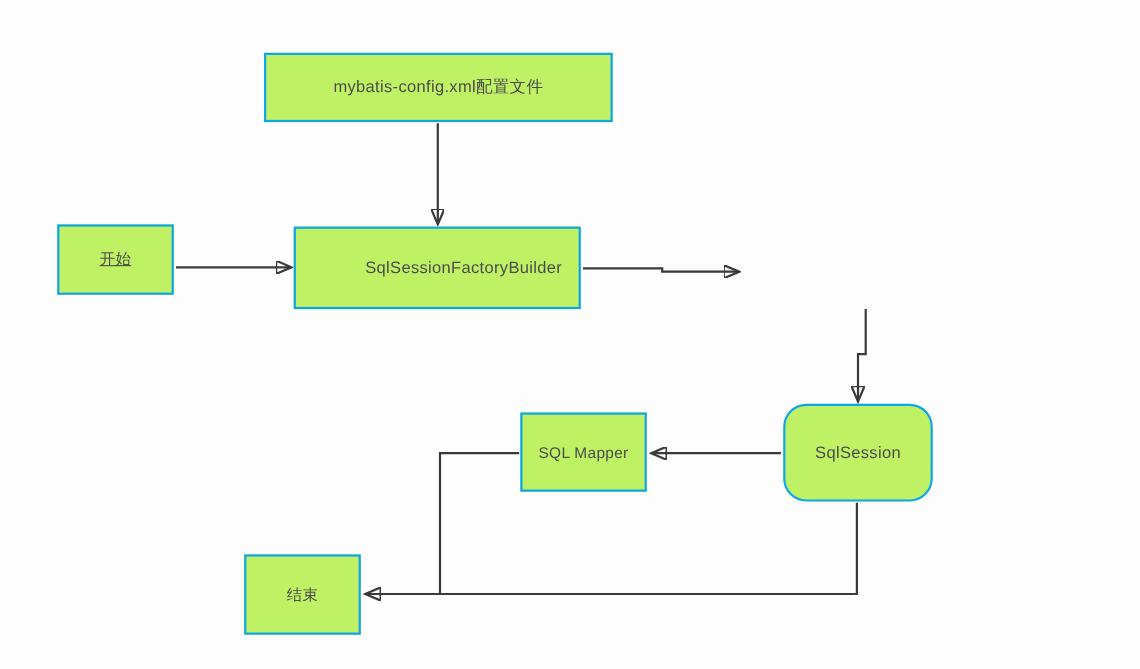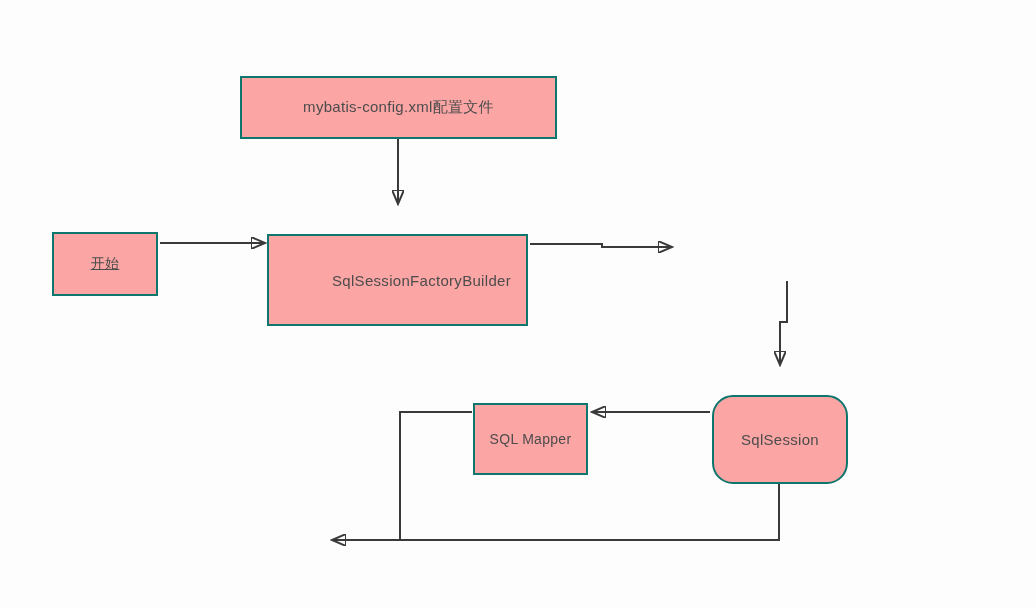--- a/index.html
+++ b/index.html
@@ -19,34 +19,33 @@
     left: 0; top: 0;
     width: 1036px; height: 608px;
   }
   .connector-layer path, .connector-layer polyline {
     fill: none;
     stroke: #3a3a3a;
     stroke-width: 2;
   }
   .node {
     position: absolute;
-    border: 2px solid #0f766e;
-    background: #fca5a5;
+    border: 2px solid #0ea5e9;
+    background: #bef264;
     display: flex;
     align-items: center;
     justify-content: center;
     text-align: center;
     color: #4c4c4c;
     font-size: 14px;
     letter-spacing: 0.3px;
-    margin-top: 28px;
   }
   .node-config  { left: 240px; top: 48px;  width: 317px; height: 63px; font-size: 15px; }
   .node-start   { left: 52px;  top: 204px; width: 106px; height: 64px; text-decoration: underline; }
-  .node-builder { left: 267px; top: 206px; width: 261px; height: 92px; font-size: 15px; padding-left: 48px; }
+  .node-builder { left: 267px; top: 206px; width: 261px; height: 75px; font-size: 15px; padding-left: 48px; }
   .node-factory { left: 674px; top: 213px; width: 223px; height: 66px; font-size: 15px; }
   .node-session { left: 712px; top: 367px; width: 136px; height: 89px; font-size: 15px; border-radius: 21px; }
   .node-mapper  { left: 473px; top: 375px; width: 115px; height: 72px; justify-content: center; }
   .node-end     { left: 222px; top: 504px; width: 106px; height: 73px; }
   .watermark {
     position: absolute;
     left: 855px;
     top: 572px;
     color: #a8a8a8;
     font-size: 15px;
@@ -95,15 +94,18 @@
 
 
   <div class="node node-session">
     <span>SqlSession</span>
   </div>
 
   <div class="node node-mapper">
     <span>SQL Mapper</span>
   </div>
 
+  <div class="node node-end">
+    <span>结束</span>
+  </div>
 
 
 </div>
 
 </body></html>

